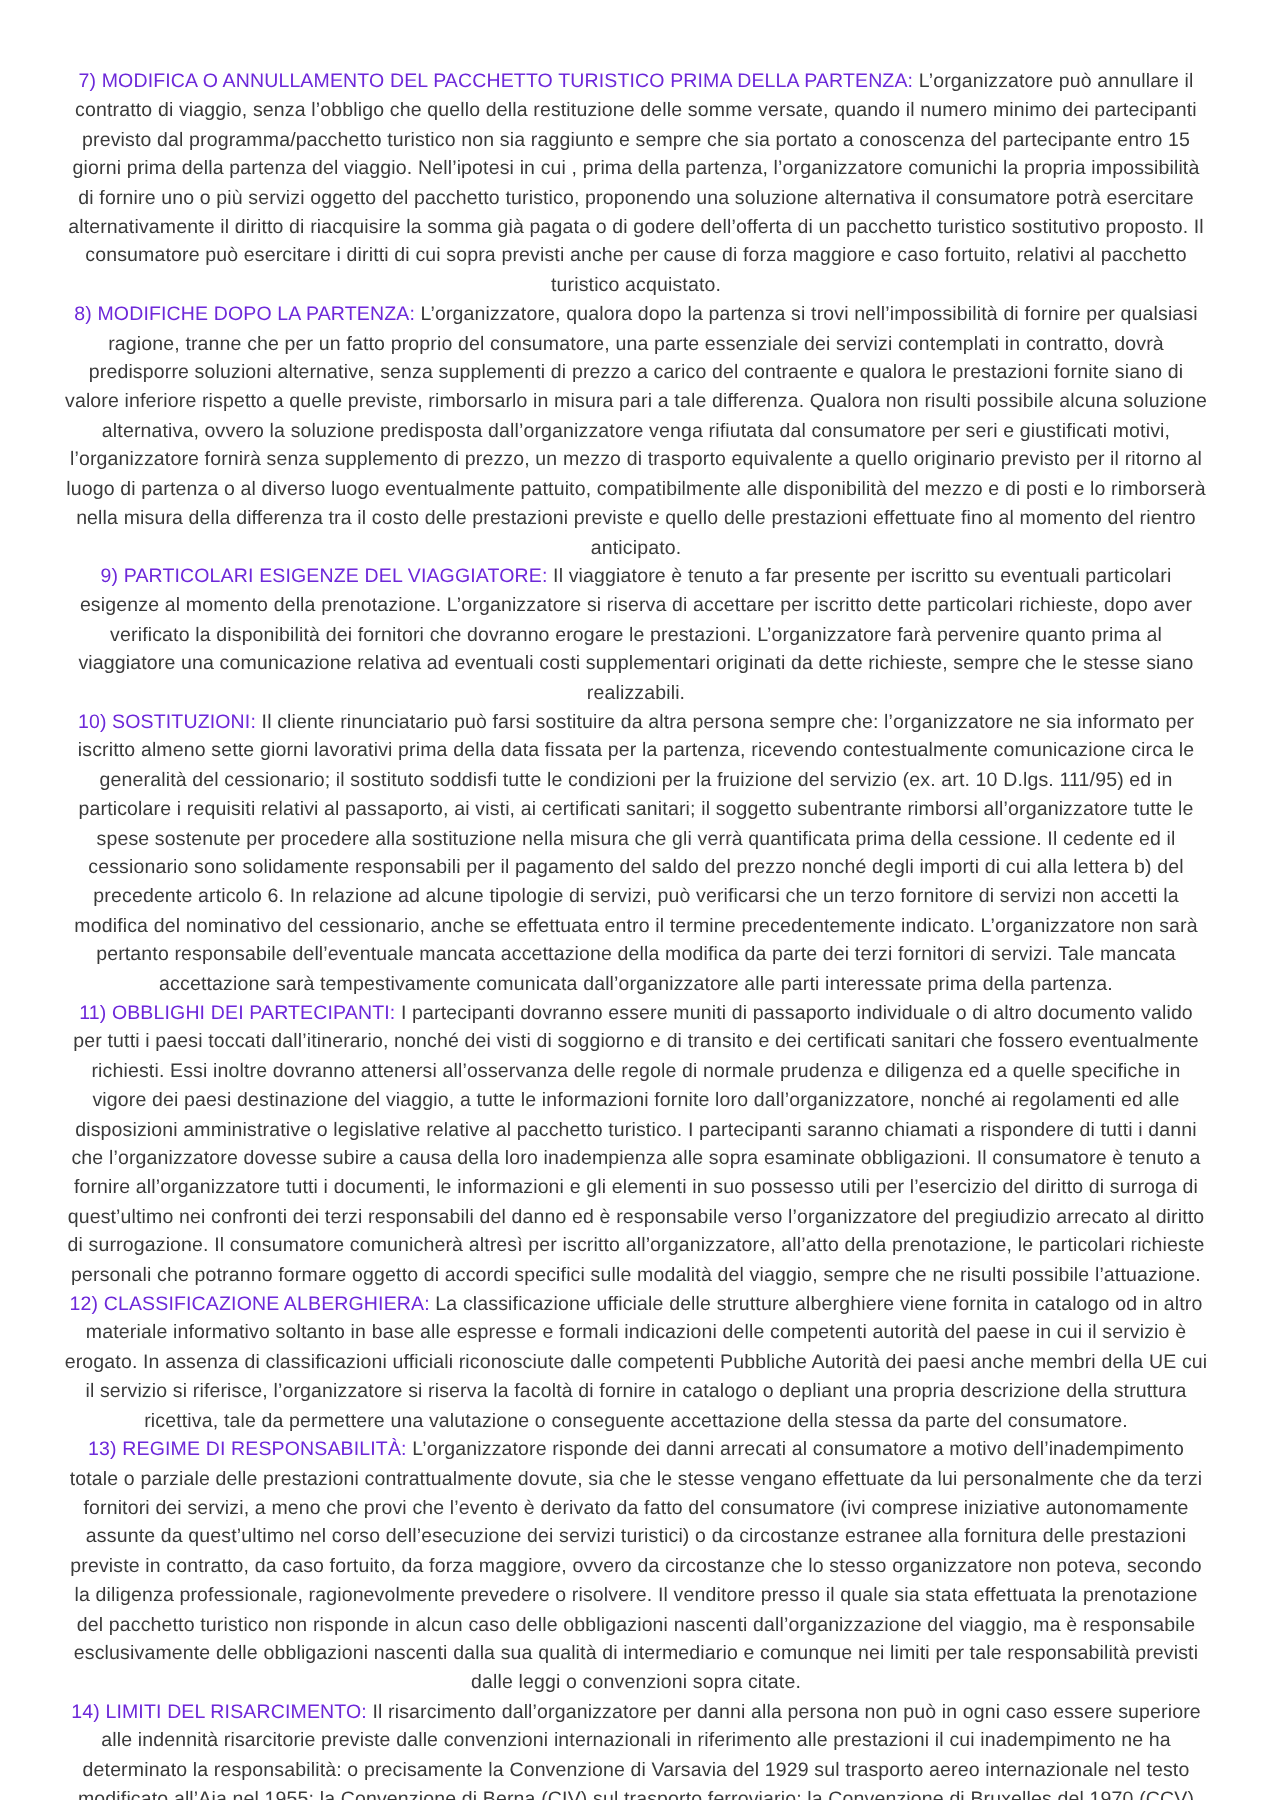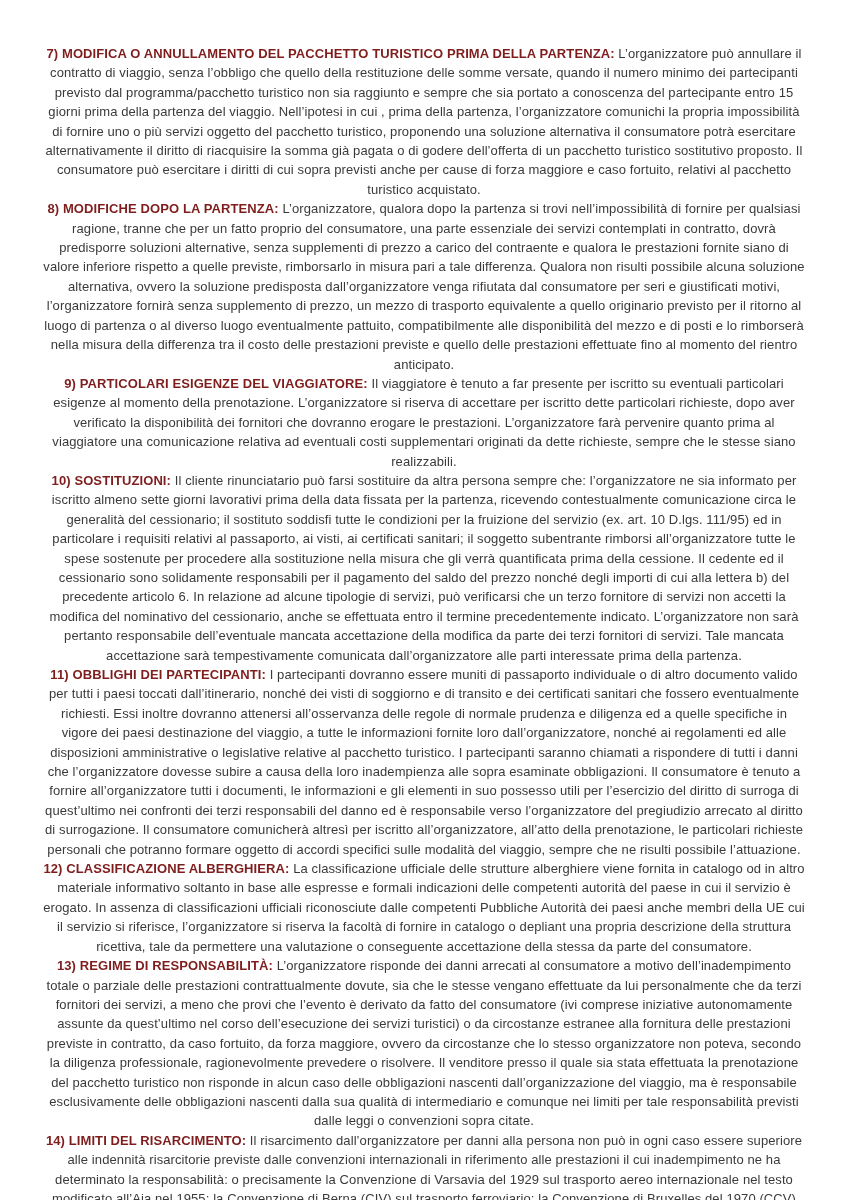--- a/index.html
+++ b/index.html
@@ -27,22 +27,22 @@
     text-align: center;
     font-size: 13px;
     line-height: 19.4px;
     color: #3a3a3a;
     letter-spacing: 0.1px;
   }
   .section {
     margin: 0;
   }
   .section .heading {
-    font-weight: bold;
-    color: #7f1d1d;
+    font-weight: normal;
+    color: #6d28d9;
   }
 </style>
 </head>
 <body>
 
 <div class="page">
   <div class="content">
 
     <p class="section"><b class="heading">7) MODIFICA O ANNULLAMENTO DEL PACCHETTO TURISTICO PRIMA DELLA PARTENZA:</b> <span>L’organizzatore può annullare il contratto di viaggio, senza l’obbligo che quello della restituzione delle somme versate, quando il numero minimo dei partecipanti previsto dal programma/pacchetto turistico non sia raggiunto e sempre che sia portato a conoscenza del partecipante entro 15 giorni prima della partenza del viaggio. Nell’ipotesi in cui , prima della partenza, l’organizzatore comunichi la propria impossibilità di fornire uno o più servizi oggetto del pacchetto turistico, proponendo una soluzione alternativa il consumatore potrà esercitare alternativamente il diritto di riacquisire la somma già pagata o di godere dell’offerta di un pacchetto turistico sostitutivo proposto. Il consumatore può esercitare i diritti di cui sopra previsti anche per cause di forza maggiore e caso fortuito, relativi al pacchetto turistico acquistato.</span></p>
 

